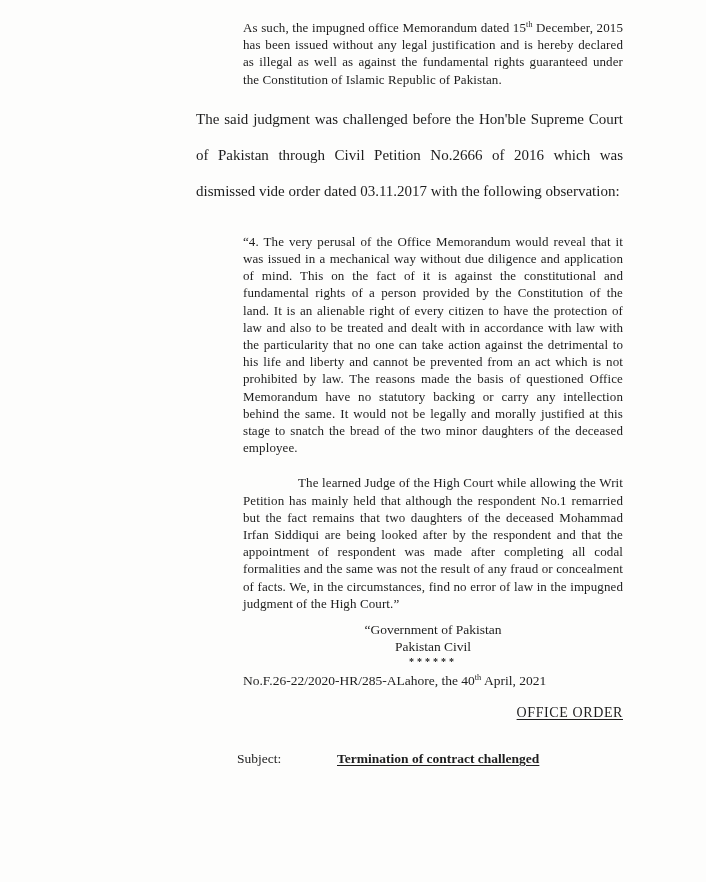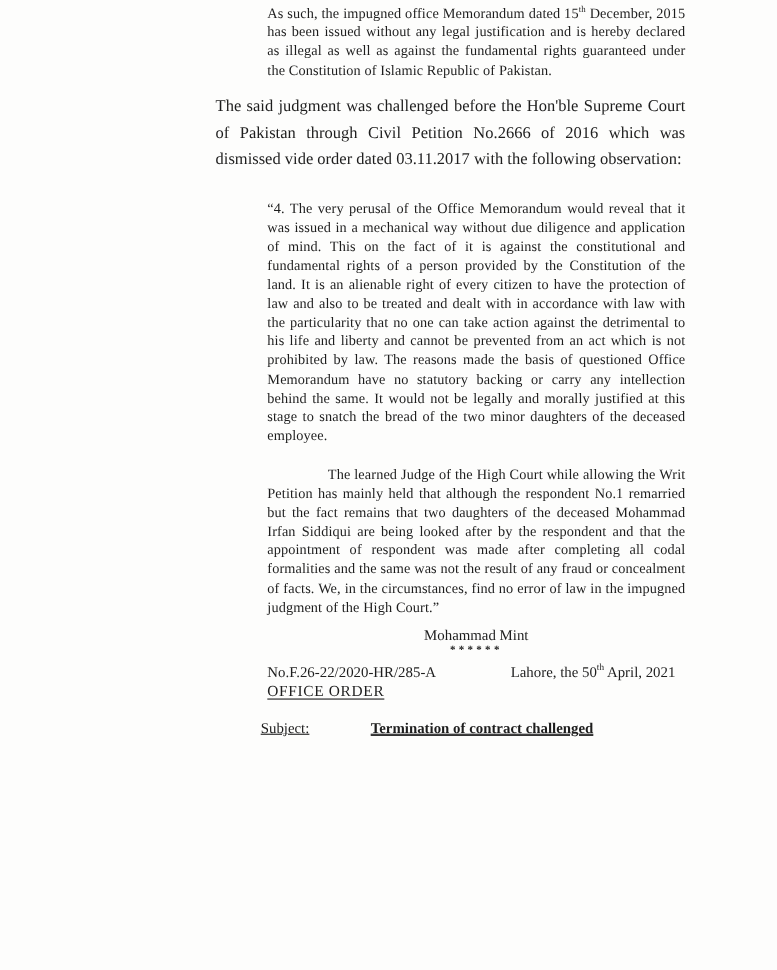--- a/index.html
+++ b/index.html
@@ -5,32 +5,32 @@
 <style>
   html, body { margin: 0; padding: 0; background: #e8e8e8; }
   .page {
     width: 706px;
     height: 882px;
     margin: 0 auto;
     background: #fdfdfc;
     color: #1d1d1d;
     font-family: "Liberation Serif", "DejaVu Serif", serif;
     box-sizing: border-box;
-    padding: 3px 83px 0 196px;
+    padding: 19px 83px 0 196px;
     overflow: hidden;
   }
   .small-text {
     font-size: 13px;
     line-height: 17.2px;
     text-align: justify;
     letter-spacing: 0.1px;
   }
   .body-text {
     font-size: 15px;
-    line-height: 24px;
+    line-height: 36px;
     text-align: justify;
   }
   .indent { margin-left: 47px; }
   sup { font-size: 0.62em; vertical-align: super; line-height: 0; }
 
   .para5 { margin-top: 13px; }
   .quote1 { margin-top: 24px; }
   .quote2 { margin-top: 18px; text-indent: 55px; }
   .para6 { margin-top: 7px; }
   .para-num { display: inline-block; width: 51px; }
@@ -43,38 +43,37 @@
   .center { text-align: center; line-height: 17.4px; }
   .stars {
     text-align: center;
     font-size: 10px;
     letter-spacing: 3px;
     line-height: 12px;
     font-weight: bold;
   }
   .ref-row {
     display: flex;
-    justify-content: space-between;
+    justify-content: flex-start;
     padding-right: 9px;
     margin-top: 4px;
     line-height: 18px;
   }
-  .order-title-row { text-align: left; line-height: 18px; }
+  .order-title-row { text-align: right; margin-top: 14px; line-height: 18px; }
   .order-title {
     text-decoration: underline;
     text-underline-offset: 2px;
     letter-spacing: 0.6px;
     font-size: 14px;
   }
   .subject-row {
     display: flex;
-    margin-top: 14px;
+    margin-top: 28px;
     margin-left: -6px;
     line-height: 18px;
-    text-decoration: underline;
   }
   .subject-label { width: 100px; flex: 0 0 auto; }
   .subject-value {
     font-weight: bold;
     text-decoration: underline;
     text-underline-offset: 2px;
   }
 </style>
 </head>
 <body>
@@ -85,28 +84,29 @@
 
   <p class="body-text para5">The said judgment was challenged before the Hon'ble Supreme Court of Pakistan through Civil Petition No.2666 of 2016 which was dismissed vide order dated 03.11.2017 with the following observation:</p>
 
   <div class="small-text indent quote1">“4. The very perusal of the Office Memorandum would reveal that it was issued in a mechanical way without due diligence and application of mind. This on the fact of it is against the constitutional and fundamental rights of a person provided by the Constitution of the land. It is an alienable right of every citizen to have the protection of law and also to be treated and dealt with in accordance with law with the particularity that no one can take action against the detrimental to his life and liberty and cannot be prevented from an act which is not prohibited by law. The reasons made the basis of questioned Office Memorandum have no statutory backing or carry any intellection behind the same. It would not be legally and morally justified at this stage to snatch the bread of the two minor daughters of the deceased employee.</div>
 
   <div class="small-text indent quote2">The learned Judge of the High Court while allowing the Writ Petition has mainly held that although the respondent No.1 remarried but the fact remains that two daughters of the deceased Mohammad Irfan Siddiqui are being looked after by the respondent and that the appointment of respondent was made after completing all codal formalities and the same was not the result of any fraud or concealment of facts. We, in the circumstances, find no error of law in the impugned judgment of the High Court.”</div>
 
 
   <div class="order-block">
 
+    <div class="center">“Government of Pakistan</div>
 
-    <div class="center">Mohammad Mint</div>
+    <div class="center">Pakistan Civil</div>
 
     <div class="stars">******</div>
 
     <div class="ref-row">
       <span>No.F.26-22/2020-HR/285-A</span>
-      <span><span>Lahore, the 50</span><sup>th</sup><span> April, 2021</span></span>
+      <span><span>Lahore, the 40</span><sup>th</sup><span> April, 2021</span></span>
     </div>
 
     <div class="order-title-row">
       <span class="order-title">OFFICE ORDER</span>
     </div>
 
     <div class="subject-row">
       <span class="subject-label">Subject:</span>
       <span class="subject-value">Termination of contract challenged</span>
     </div>

